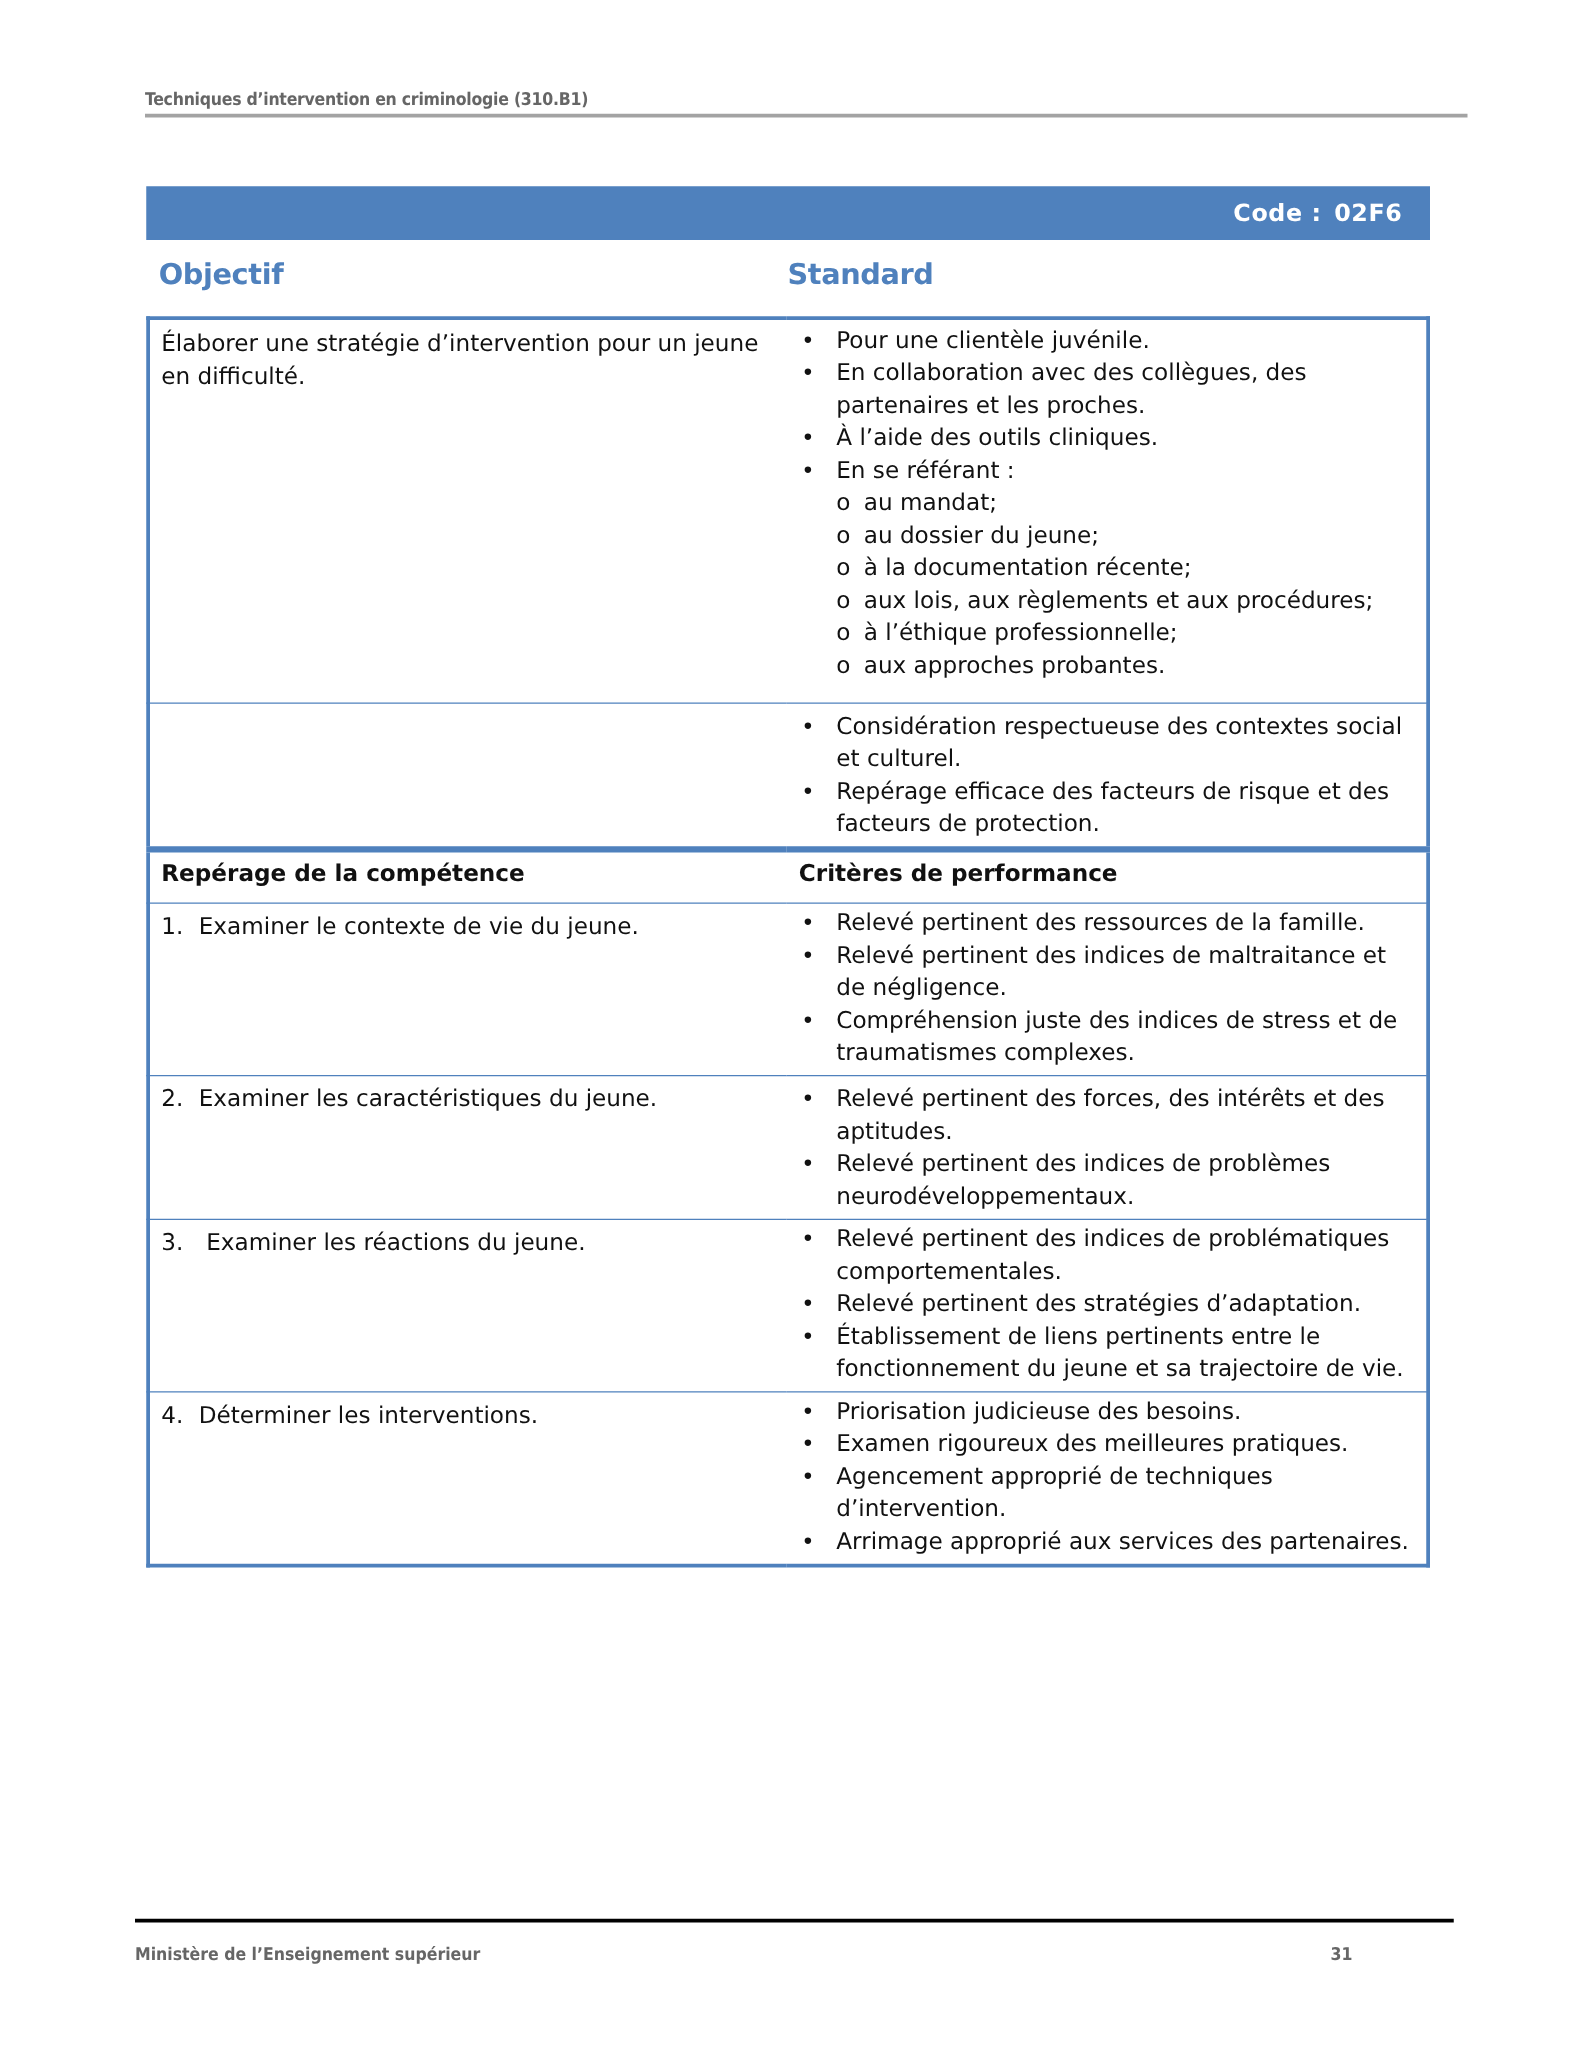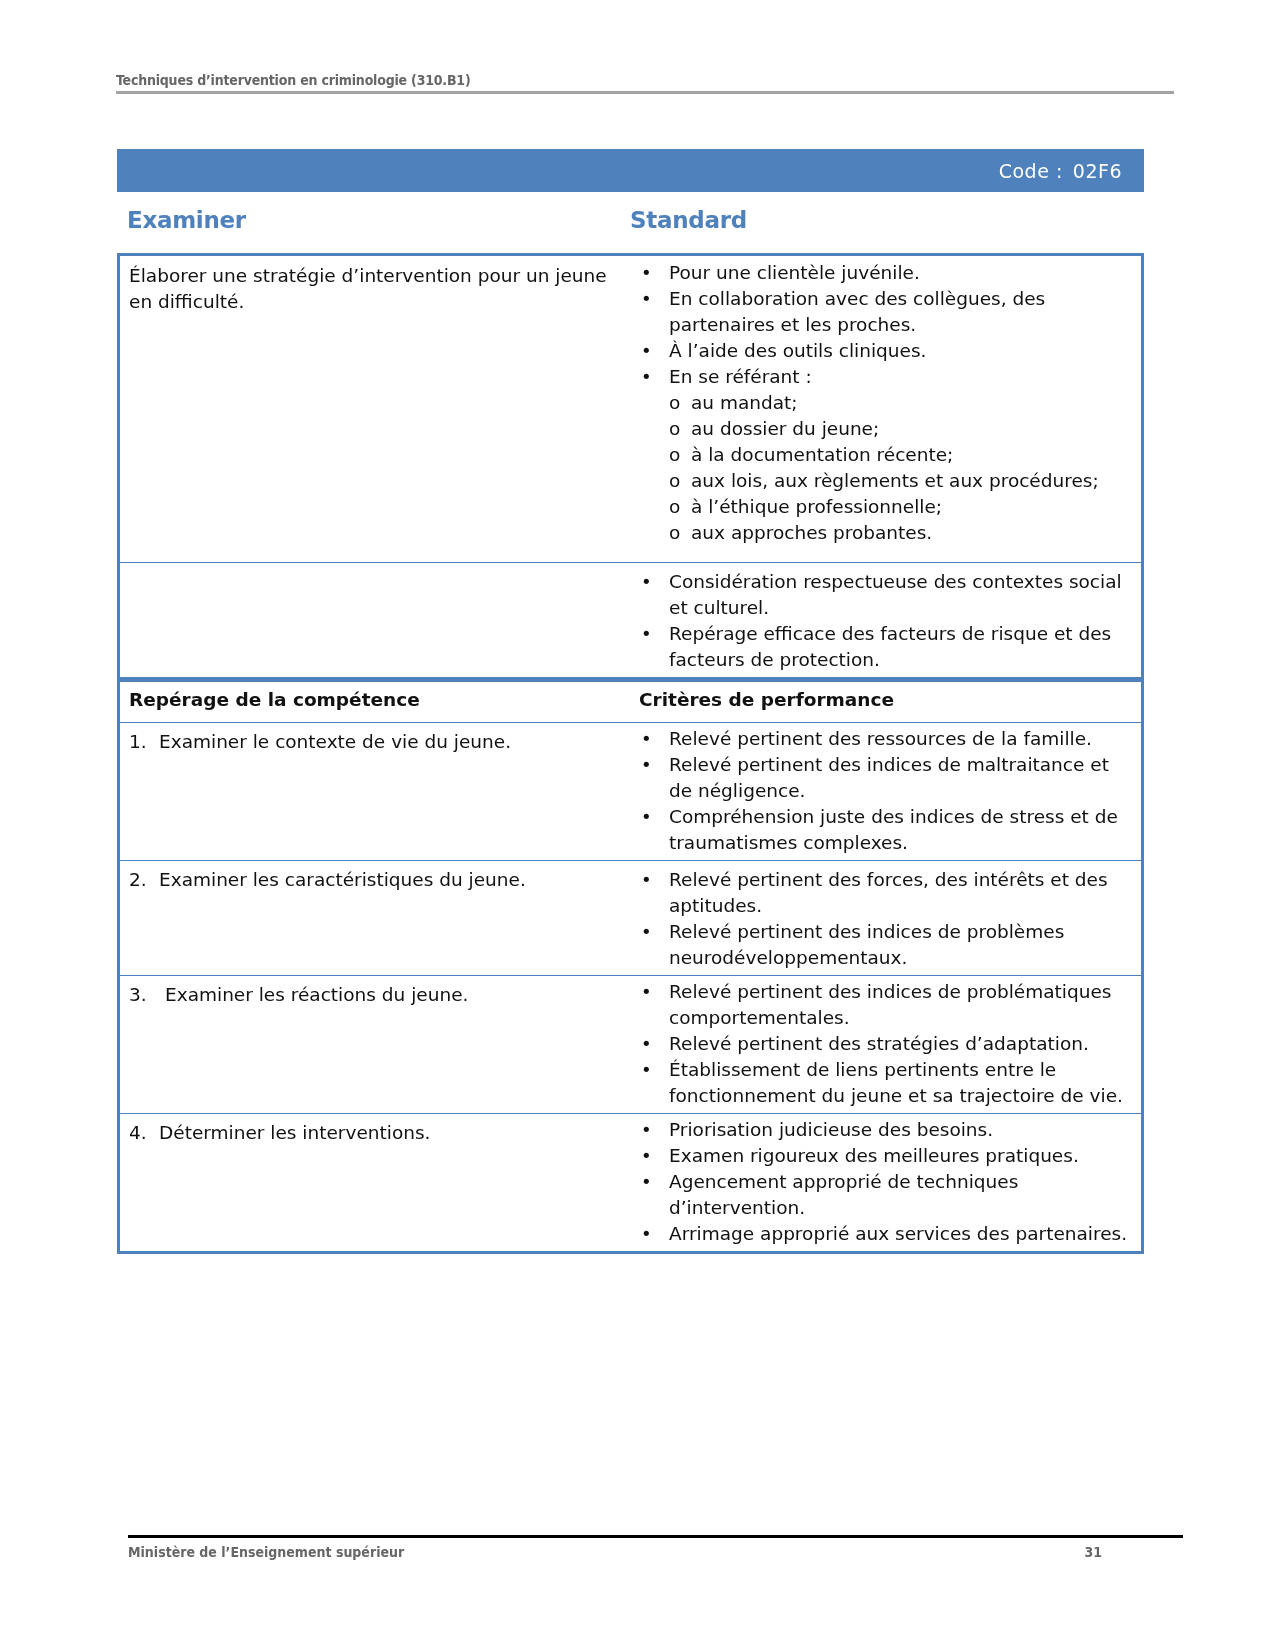--- a/index.html
+++ b/index.html
@@ -13,21 +13,21 @@
     font-weight: bold; font-size: 14px; color: #666;
     border-bottom: 3px solid #a3a3a3; padding-bottom: 3px;
     letter-spacing: -0.2px;
   }
   .code-bar {
     position: absolute; left: 117px; top: 149px; width: 1027px; height: 43px;
     background: #4f81bd; color: #fff; font-size: 19px;
     display: flex; align-items: center; justify-content: flex-end;
     box-sizing: border-box; padding-right: 22px; letter-spacing: 0.5px;
   }
-  .code-bar span { margin-left: 10px; }
+  .code-bar span { margin-left: 10px; font-weight: bold; }
   .col-titles {
     position: absolute; top: 207px; left: 127px; width: 1000px; height: 30px;
   }
   .col-titles .t {
     position: absolute; top: 0; font-weight: bold; font-size: 23px;
     color: #4f81bd; letter-spacing: -0.3px;
   }
   table.comp {
     position: absolute; left: 117px; top: 253px; width: 1027px;
     border-collapse: collapse; border: 3px solid #4f81bd;
@@ -44,42 +44,42 @@
   ul.b { list-style: none; margin: 0; padding: 0; }
   ul.b > li { position: relative; padding-left: 30px; }
   ul.b > li::before {
     content: "\2022"; position: absolute; left: 2px; top: 0; font-size: 18px;
   }
   ul.o { list-style: none; margin: 0; padding: 0; }
   ul.o > li { position: relative; padding-left: 22px; }
   ul.o > li::before { content: "o"; position: absolute; left: 0; top: 0; }
   .num { display: inline-block; width: 30px; }
   .running-footer {
-    position: absolute; left: 128px; top: 1535px; width: 1055px;
-    border-top: 3px solid #000; padding-top: 6px;
+    position: absolute; left: 108px; top: 1535px; width: 1055px;
+    border-top: 3px solid #000; padding-top: 18px;
     font-family: "DejaVu Sans Condensed", "DejaVu Sans", sans-serif;
     font-weight: bold; font-size: 14px; color: #666;
     display: flex; justify-content: space-between;
   }
   .running-footer .pg { margin-right: 81px; }
 </style>
 </head>
 <body>
 
 <div class="running-header">
   <span>Techniques d’intervention en criminologie (310.B1)</span>
 </div>
 
 <div class="code-bar">
   <span>Code :</span>
   <span>02F6</span>
 </div>
 
 <div class="col-titles">
-  <span class="t" style="left:0">Examiner</span>
+  <span class="t" style="left:0">Objectif</span>
   <span class="t" style="left:503px">Standard</span>
 </div>
 
 <table class="comp">
   <tbody>
   <tr>
     <td class="left" style="padding-top:7px">Élaborer une stratégie d’intervention pour un jeune en difficulté.</td>
     <td class="right" style="padding-top:4px; padding-bottom:16px">
       <ul class="b">
         <li>Pour une clientèle juvénile.</li>

